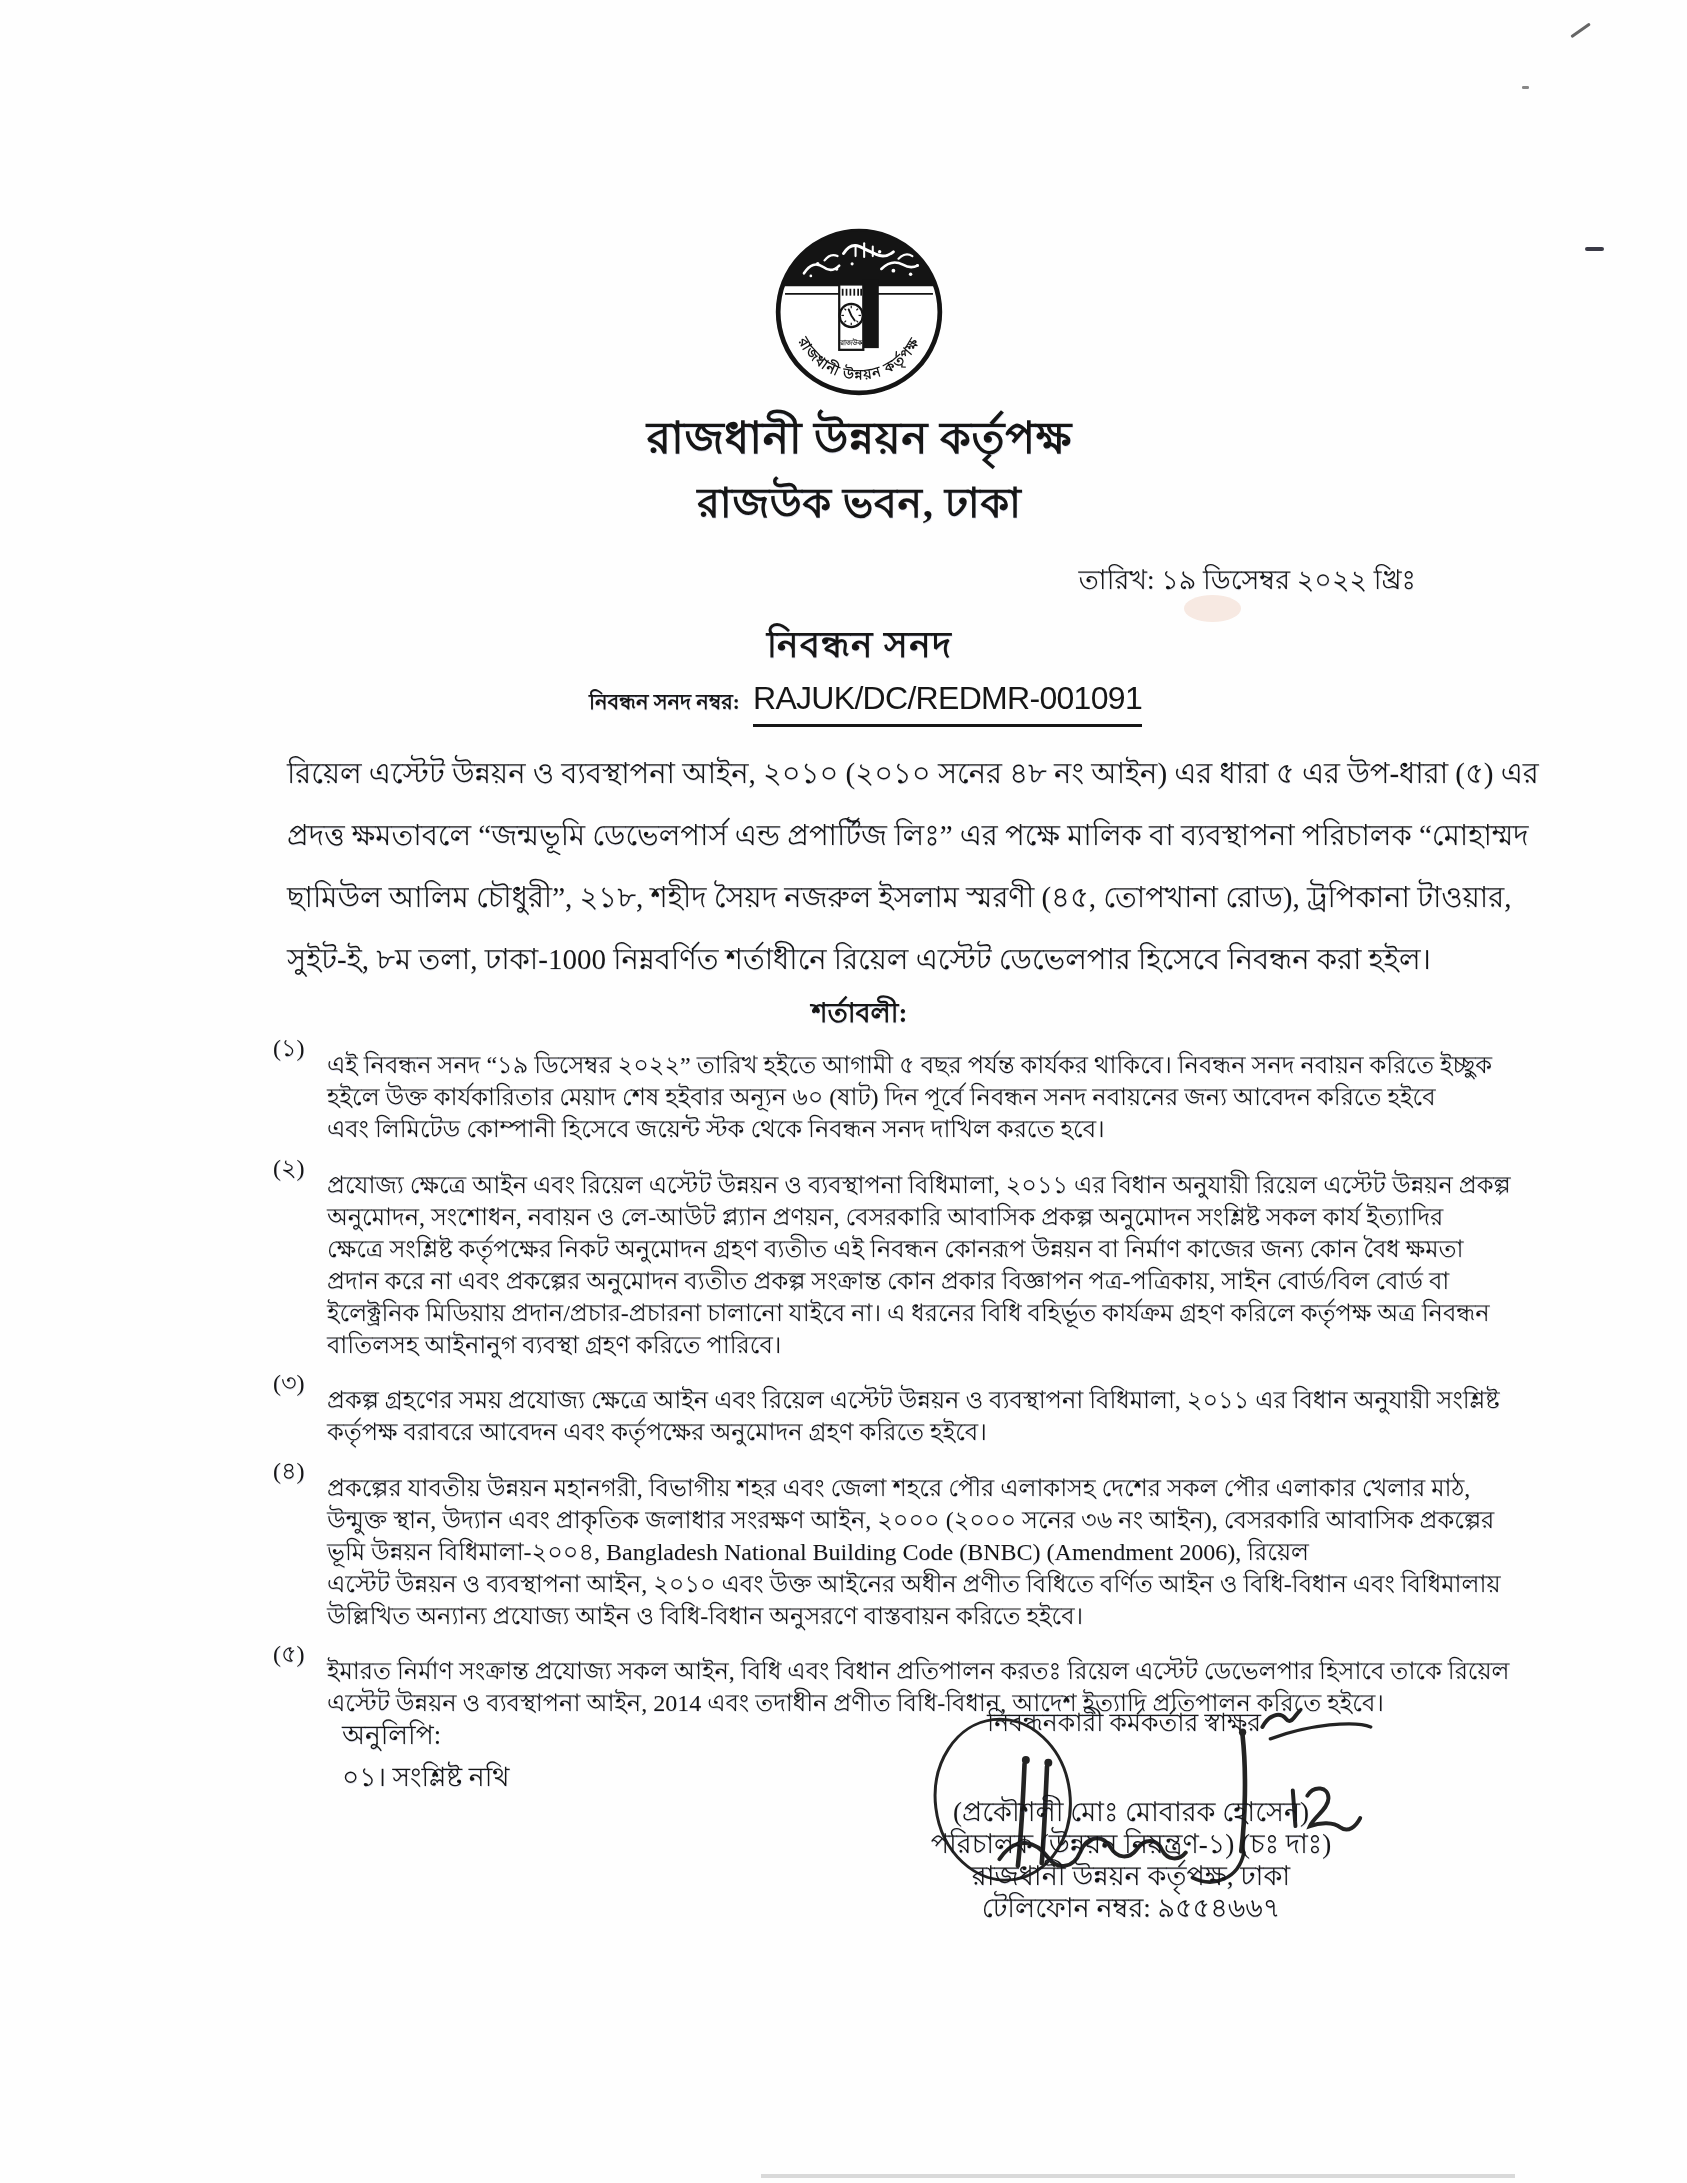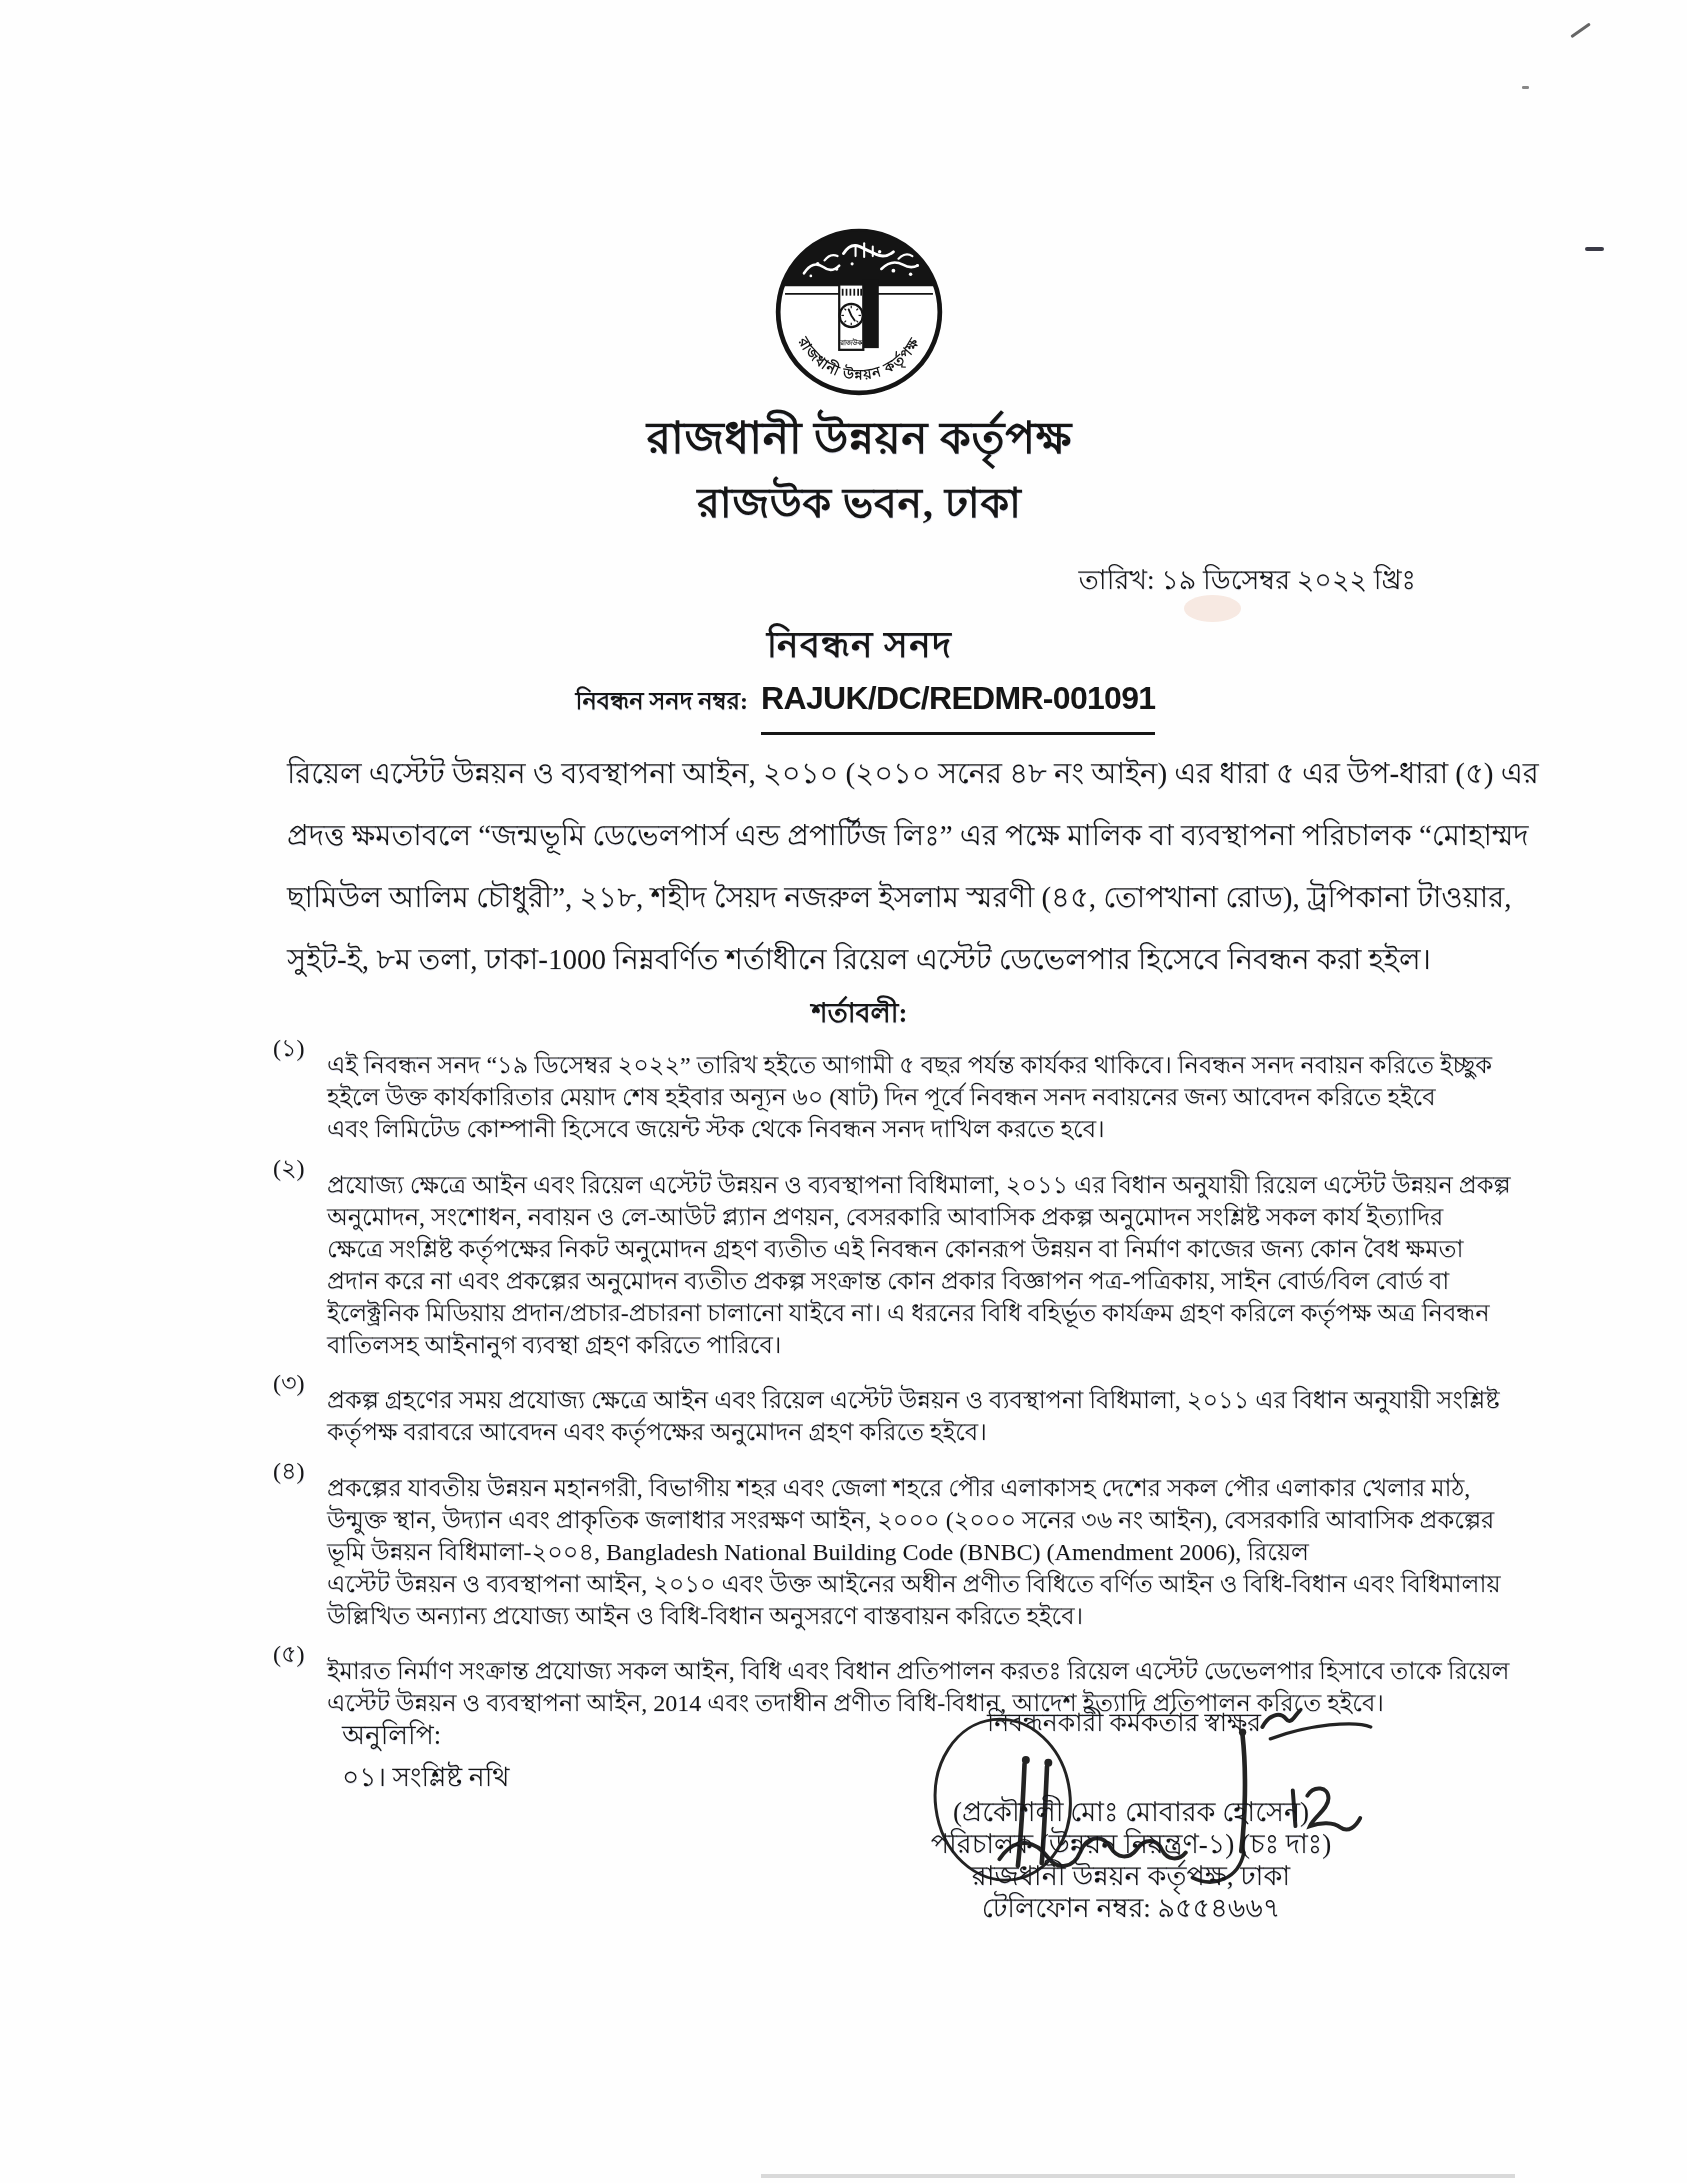--- a/index.html
+++ b/index.html
@@ -20,24 +20,24 @@
   .org-name{ position:absolute; top:405px; width:100%; font-size:44px; font-weight:700; letter-spacing:0.7px;}
   .org-address{ position:absolute; top:471px; width:100%; font-size:41px; font-weight:700; letter-spacing:0.7px;}
 
   .date-line{ position:absolute; top:559px; right:271px; font-size:27px; white-space:nowrap; }
 
   .doc-title{ position:absolute; left:16px; top:617px; width:1687px; text-align:center;
               font-size:36px; font-weight:700; letter-spacing:1.3px;}
 
   .cert-line{ position:absolute; left:16px; top:680px; width:1687px;
               display:flex; justify-content:center; align-items:baseline; gap:13.2px; }
-  .cert-label{ font-size:24px; font-weight:700; white-space:nowrap;margin-left:12px;}
+  .cert-label{ font-size:21px; font-weight:700; white-space:nowrap;margin-left:12px;}
   .cert-value{ font-family:"Liberation Sans","DejaVu Sans",sans-serif;
-               font-size:32px; font-weight:700; letter-spacing:-0.7px;
-               border-bottom:3.3px solid #161616; padding-bottom:15px; white-space:nowrap;}
+               font-size:32px; font-weight:400; letter-spacing:-0.7px;
+               border-bottom:3.3px solid #161616; padding-bottom:7px; white-space:nowrap;}
 
   
   .intro{ position:absolute; left:259px; top:742px; width:1191px;margin-left:28px; }
   .iline{ font-size:29px; line-height:62px; white-space:nowrap; }
 
   .cond-head{ position:absolute; left:16px; top:992px; width:1687px; text-align:center;
               font-size:27px; font-weight:700; }
 
   
   .conds{ position:absolute; left:273px; top:1032px; width:1191px; }

